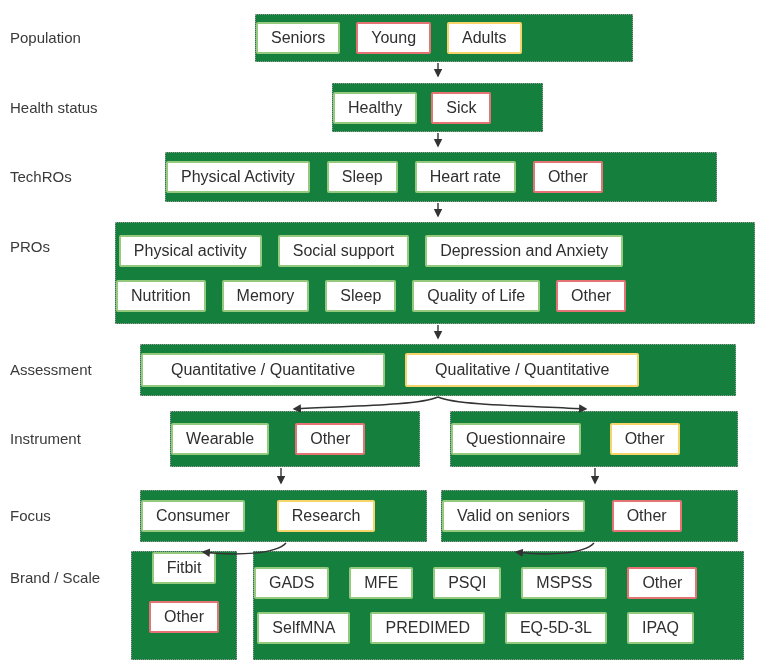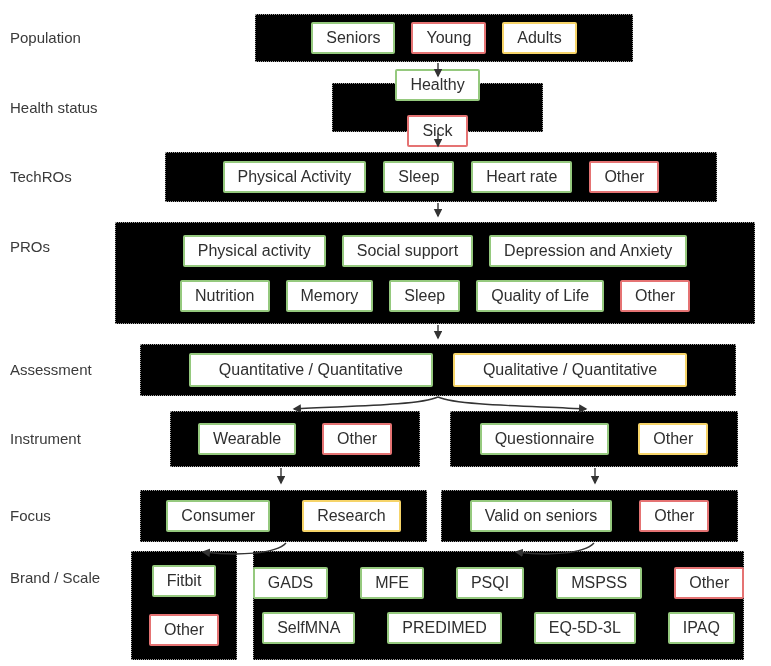--- a/index.html
+++ b/index.html
@@ -1,29 +1,29 @@
 <!DOCTYPE html>
 <html><head>
 <meta charset="utf-8">
 <style>
   html,body{margin:0;padding:0;background:#ffffff;}
   body{font-family:"Liberation Sans","DejaVu Sans",sans-serif;}
   .canvas{position:relative;width:771px;height:666px;background:#ffffff;overflow:hidden;color:#2f2f2f;}
   .row-label{position:absolute;left:10px;font-size:15px;line-height:1.2;color:#3a3a3a;white-space:nowrap;}
-  .group{position:absolute;border:1px dotted #9b9b9b;display:flex;align-items:center;justify-content:center;box-sizing:border-box;background:#000000;}
+  .group{position:absolute;border:1px dotted #9b9b9b;display:flex;align-items:center;justify-content:flex-start;box-sizing:border-box;background:#15803d;}
   .box{border:2px solid #bbb;background:#fff;border-radius:2px;padding:4px 13px;font-size:16px;line-height:1.25;white-space:nowrap;color:#2f2f2f;}
   .box.wide{padding:5px 28px;}
   .s-green{border-color:#95c97e;}
   .s-yellow{border-color:#f6d469;}
   .s-red{border-color:#e57373;}
   .lines{display:flex;flex-direction:column;gap:13px;align-items:center;}
   .line{display:flex;gap:16px;align-items:center;justify-content:center;}
-  .line.tight{gap:32px;}
+  .line.tight{gap:20px;}
   #g-population{left:255px;top:14px;width:378px;height:48px;gap:16px;}
-  #g-health{left:332px;top:83px;width:211px;height:49px;gap:14px;flex-direction:column;}
+  #g-health{left:332px;top:83px;width:211px;height:49px;gap:14px;}
   #g-techros{left:165px;top:152px;width:552px;height:50px;gap:17px;}
   #g-pros{left:115px;top:222px;width:640px;height:102px;}
   #g-assessment{left:140px;top:344px;width:596px;height:52px;gap:20px;}
   #g-instr-left{left:170px;top:411px;width:250px;height:56px;gap:26px;}
   #g-instr-right{left:450px;top:411px;width:288px;height:56px;gap:29px;}
   #g-focus-left{left:140px;top:490px;width:287px;height:52px;gap:32px;}
   #g-focus-right{left:441px;top:490px;width:297px;height:52px;gap:27px;}
   #g-brand-left{left:131px;top:551px;width:106px;height:109px;flex-direction:column;gap:17px;}
   #g-brand-right{left:253px;top:551px;width:491px;height:109px;}
   #arrows{position:absolute;left:0;top:0;pointer-events:none;}

